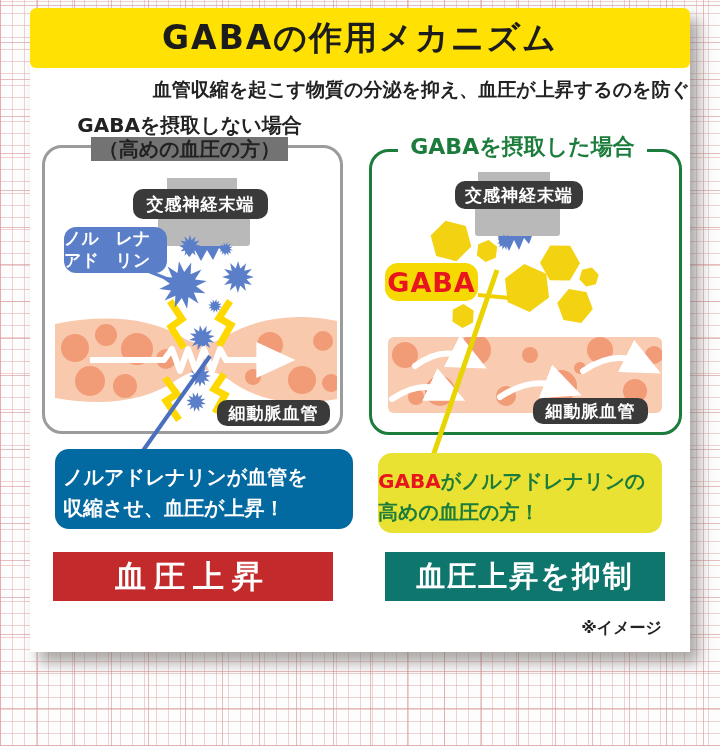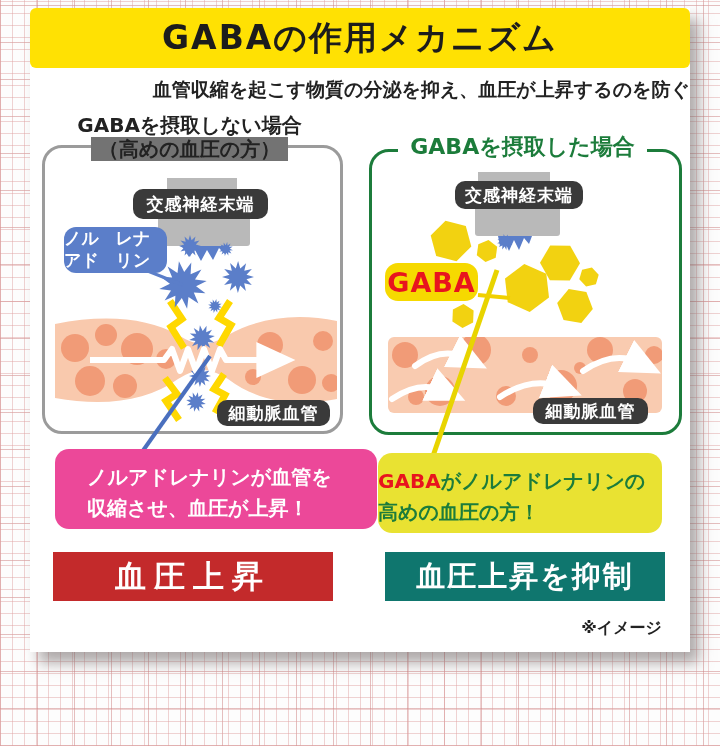--- a/index.html
+++ b/index.html
@@ -49,21 +49,21 @@
     left:20px;top:219px;width:103px;height:46px;background:#5b7ec9;border-radius:12px;
     color:#fff;font-size:17px;font-weight:800;line-height:1.28;
     display:flex;flex-direction:row;align-items:center;justify-content:center;z-index:4;margin-left:14px;
   }
   .gaba{
     left:355px;top:255px;width:93px;height:38px;background:#f6d900;border-radius:13px;
     color:#e8141e;font-size:27px;font-weight:900;letter-spacing:1px;
     display:flex;align-items:center;justify-content:center;z-index:4;
   }
   .explain{border-radius:14px;z-index:4;padding-top:13px;font-size:20px;font-weight:800;line-height:1.55;}
-  .explain.blue{left:25px;top:441px;width:290px;height:67px;background:#ec4899;color:#fff;padding-left:32px;}
+  .explain.blue{left:25px;top:441px;width:290px;height:67px;background:#0369a1;color:#fff;padding-left:8px;}
   .explain.yellow{left:348px;top:445px;width:284px;height:67px;background:#e9e232;}
   .explain.yellow .hl{color:#e8141e;}
   .explain.yellow .gr{color:#1c7c3b;}
   .banner{
     z-index:4;display:flex;align-items:center;justify-content:center;color:#fff;font-weight:900;
   }
   .banner.red{left:23px;top:544px;width:280px;height:49px;background:#c32a2b;font-size:31px;letter-spacing:8px;}
   .banner.orange{left:355px;top:544px;width:280px;height:49px;background:#0f766e;font-size:29px;letter-spacing:2px;}
   .note{left:440px;top:610px;width:192px;text-align:right;font-size:16px;font-weight:700;color:#222;z-index:4;}
 </style>

